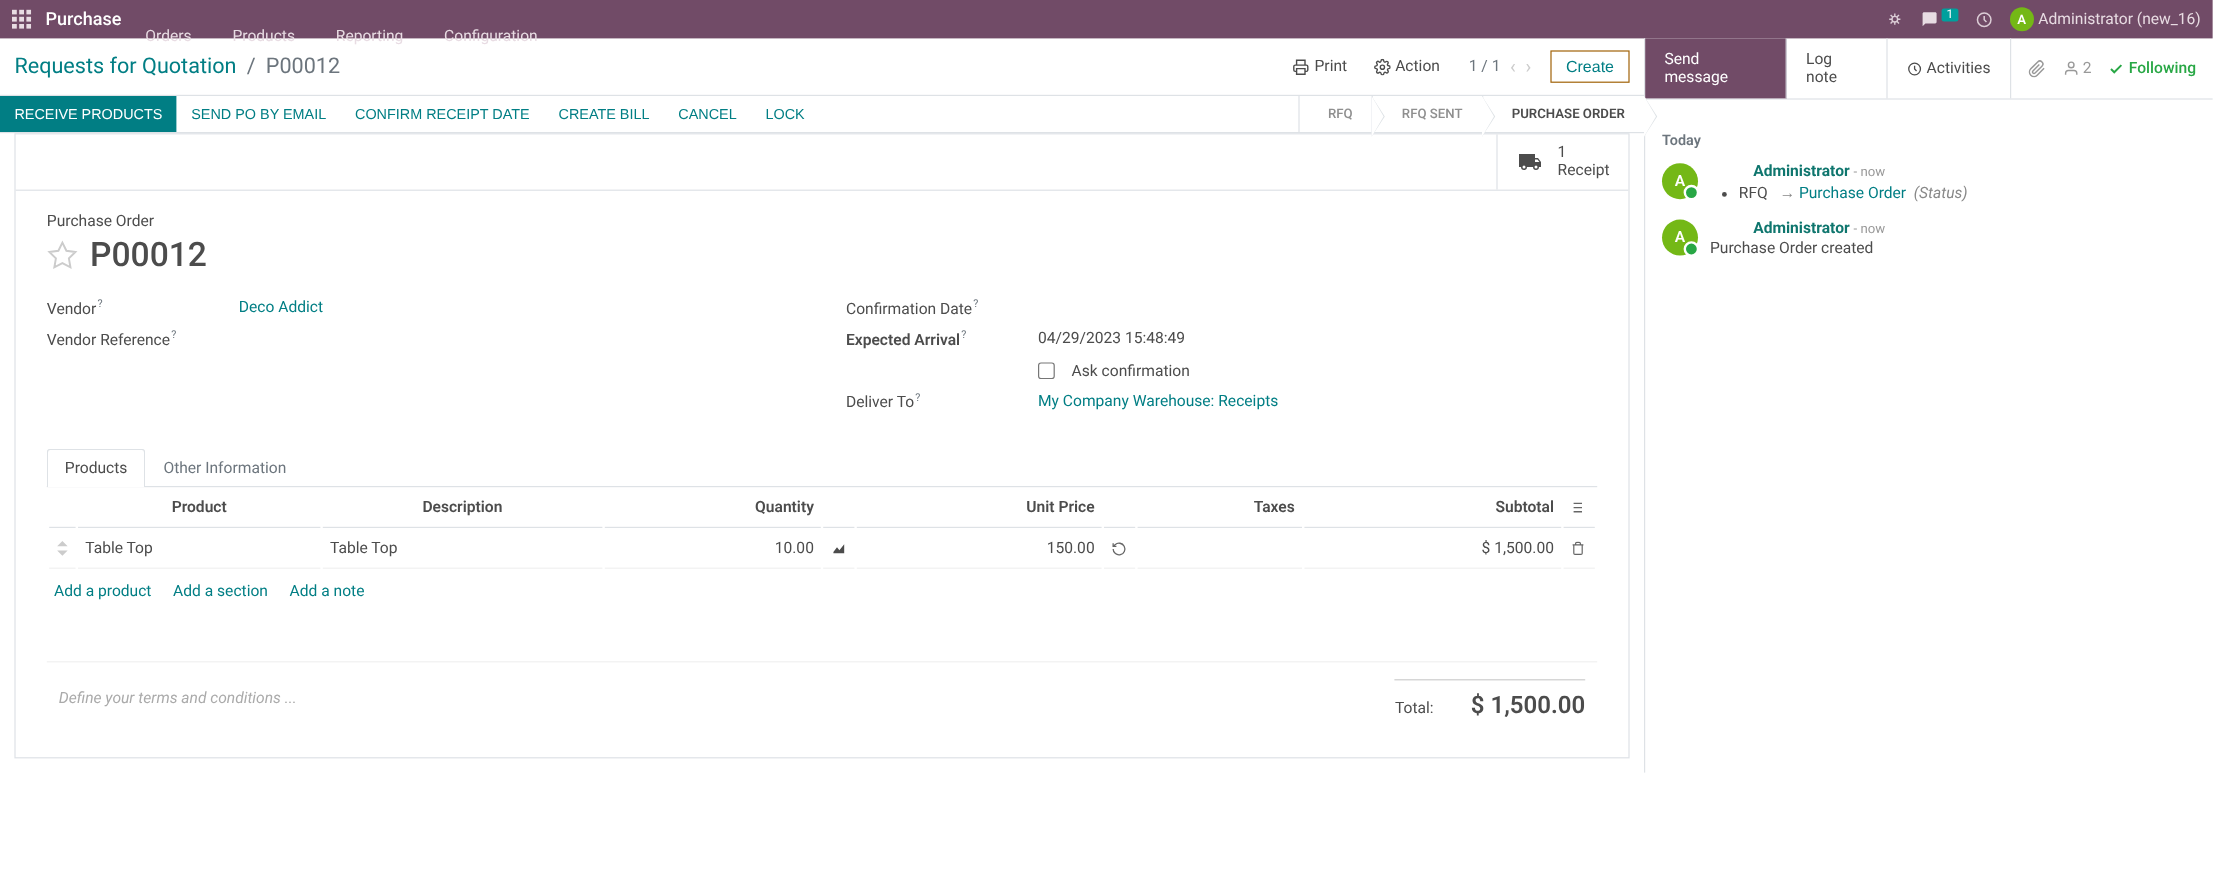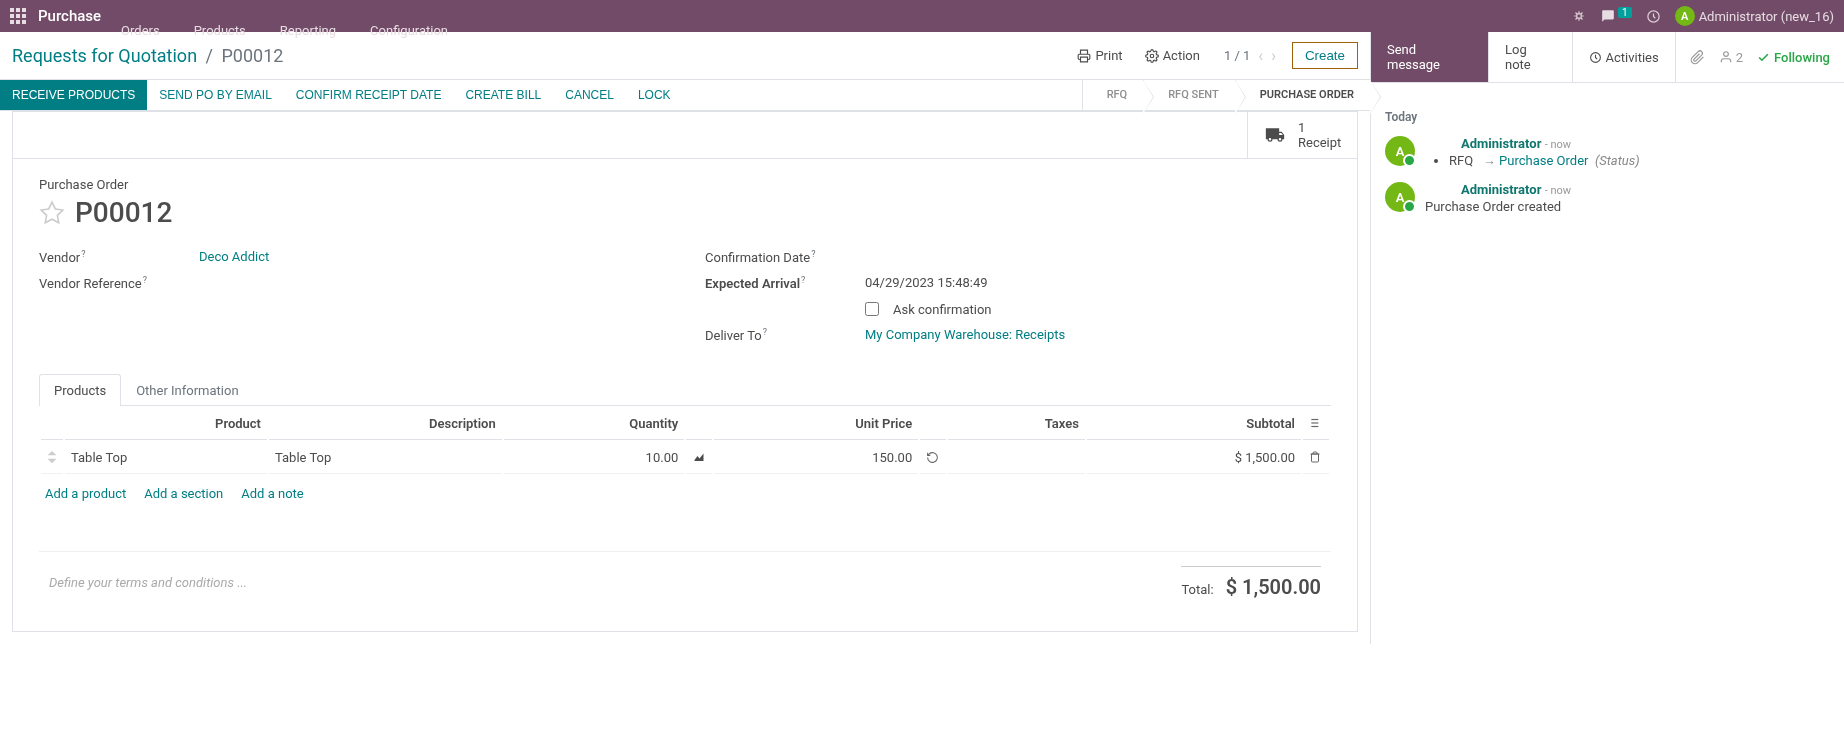--- a/index.html
+++ b/index.html
@@ -71,31 +71,31 @@
 .field-row .chk { display: flex; align-items: center; gap: 14px; }
 .field-row .chk input { width: 14px; height: 14px; }
 
 
 .tabs { display: flex; border-bottom: 1px solid #dee2e6; margin-top: 20px; }
 .tab { padding: 8px 14px; border: 1px solid transparent; border-bottom: none; cursor: pointer; color: #6c757d; font-size: 13px; position: relative; top: 1px; }
 .tab.active { border-color: #dee2e6; background: #fff; color: #4c4c4c; border-radius: 3px 3px 0 0; }
 
 
 .order-table { width: 100%; margin-top: 0; }
-.order-table th { text-align: right; padding: 8px 6px; border-bottom: 1px solid #dee2e6; font-weight: 600; font-size: 13px; }
+.order-table th { text-align: center; padding: 8px 6px; border-bottom: 1px solid #dee2e6; font-weight: 600; font-size: 13px; }
 .order-table th.num, .order-table td.num { text-align: right; }
 .order-table td { padding: 8px 6px; border-bottom: 1px solid #f0f0f0; font-size: 13px; }
 .order-table .handle { color: #ccc; cursor: grab; width: 20px; }
 .order-table .kebab { color: #999; cursor: pointer; width: 20px; text-align: center; }
 .add-links { padding: 10px 6px; display: flex; gap: 18px; text-align: right; }
 .add-links span { color: #017e84; cursor: pointer; font-size: 13px; }
 
 .totals { display: flex; justify-content: space-between; align-items: center; padding: 14px 10px; border-top: 1px solid #f0f0f0; margin-top: 40px; }
 .totals .terms { color: #aaa; font-style: italic; font-size: 13px; }
-.totals .tot { display: flex; align-items: baseline; gap: 12px; border-top: 1px solid #ccc; padding-top: 8px; }
+.totals .tot { display: flex; align-items: baseline; gap: 31px; border-top: 1px solid #ccc; padding-top: 8px; }
 .totals .tot .tl { font-size: 13px; }
 .totals .tot .tv { font-size: 20px; font-weight: 600; }
 
 
 .chatter-head { display: flex; border-bottom: 1px solid #dee2e6; }
 .chatter-head .cbtn { padding: 10px 16px; cursor: pointer; font-size: 13px; display: flex; align-items: center; gap: 4px; border-right: 1px solid #dee2e6; }
 .chatter-head .cbtn.primary { background: #714B67; color: #fff; }
 .chatter-head .right { margin-left: auto; display: flex; align-items: center; gap: 14px; padding: 0 14px; }
 .chatter-head .right .follow { color: #28a745; font-weight: 500; display: flex; align-items: center; gap: 4px; cursor: pointer; }
 .chatter-head .right .attach, .chatter-head .right .followers { color: #999; display: flex; align-items: center; gap: 3px; cursor: pointer; }

